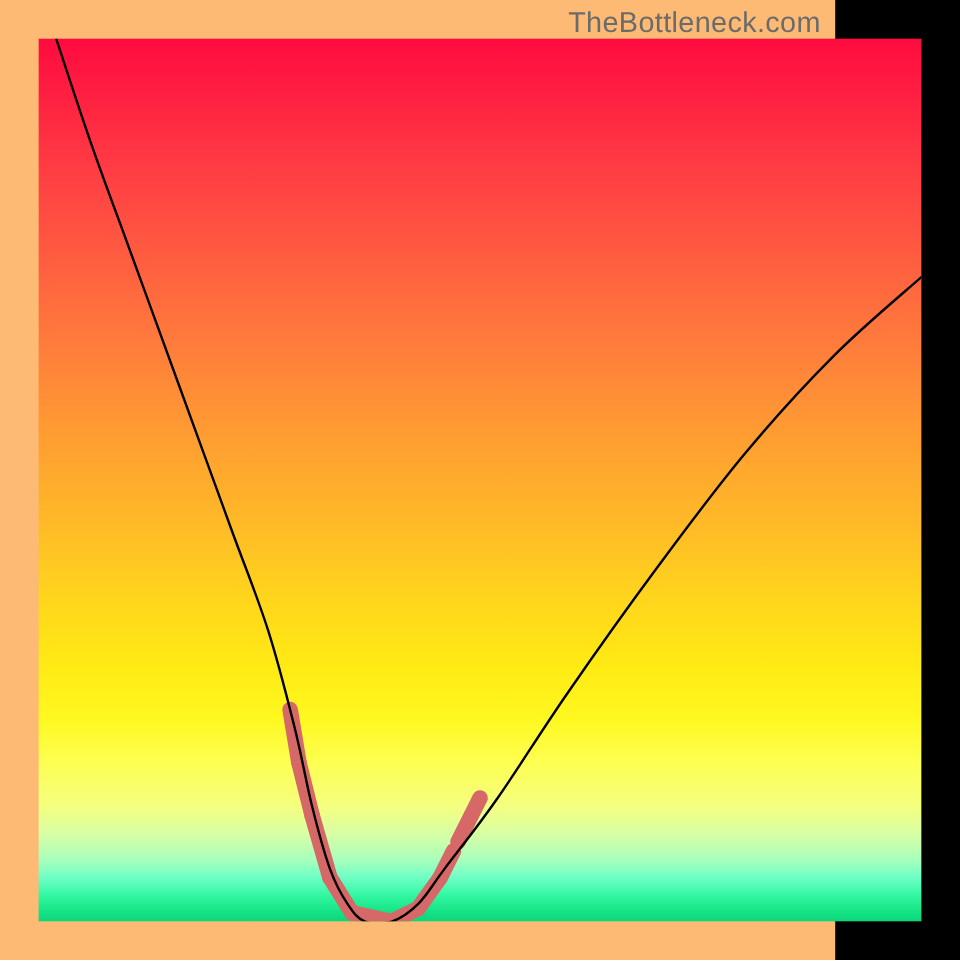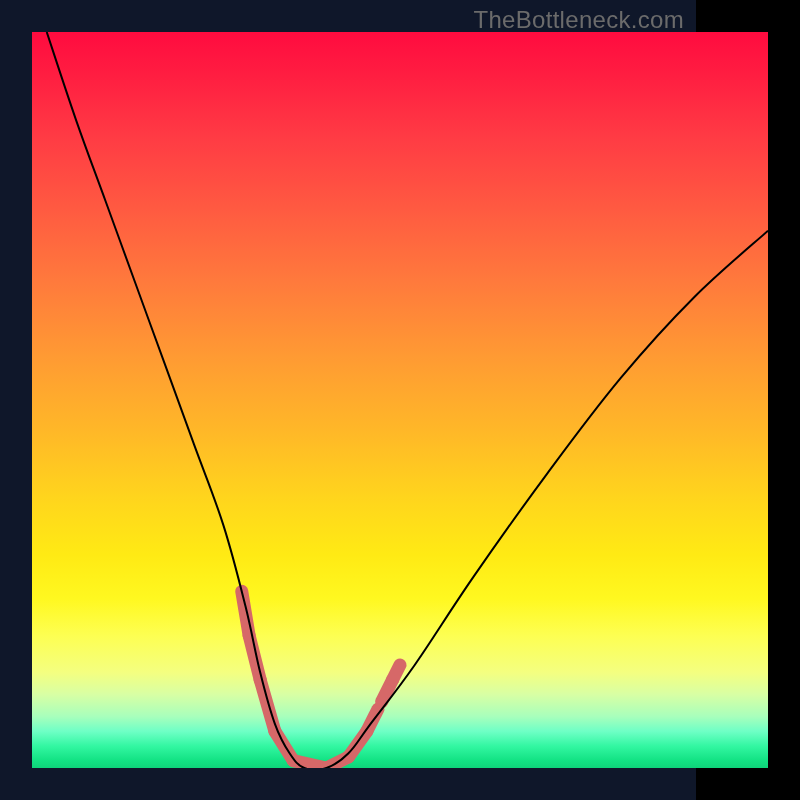--- a/index.html
+++ b/index.html
@@ -8,21 +8,21 @@
     width: 800px;
     height: 800px;
     background: #000;
     overflow: hidden;
     font-family: Arial, Helvetica, sans-serif;
   }
   .stage {
     position: relative;
     width: 696px;
     height: 800px;
-    background: #0f172a;
+    background: #fdba74;
   }
   .plot-area {
     position: absolute;
     left: 32px;
     top: 32px;
     width: 736px;
     height: 736px;
     overflow: hidden;
   }
   .gradient-bg {

